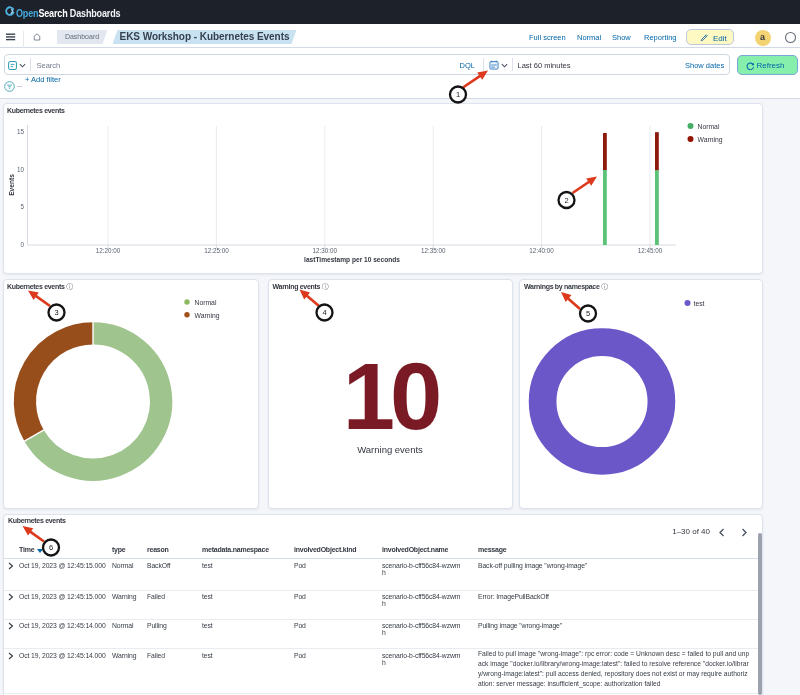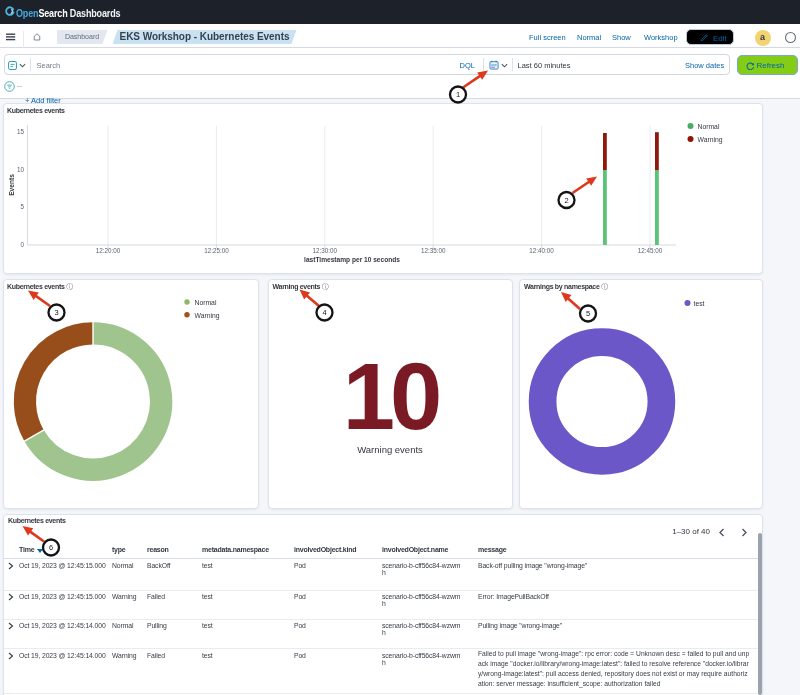--- a/index.html
+++ b/index.html
@@ -36,22 +36,22 @@
   </svg>
 <div class="abs" style="left:56.5px;top:30px;width:51px;height:14px;background:#e3e8f0;clip-path:polygon(0 0,100% 0,calc(100% - 5px) 100%,0 100%);">
   <div style="font-size:7px;color:#5f6b7a;text-align:center;line-height:14px;">Dashboard</div>
 </div>
 <div class="abs" style="left:112.5px;top:30px;width:184px;height:14px;background:#c9e2f2;clip-path:polygon(5px 0,100% 0,calc(100% - 5px) 100%,0 100%);">
   <div style="font-size:10px;font-weight:bold;color:#35414e;text-align:center;line-height:14px;letter-spacing:-0.05px;">EKS Workshop - Kubernetes Events Dashboard</div>
 </div>
 <div class="t blue" style="left:529px;top:33px;font-size:7.5px;">Full screen</div>
 <div class="t blue" style="left:577px;top:33px;font-size:7.5px;">Normal</div>
 <div class="t blue" style="left:612px;top:33px;font-size:7.5px;">Show</div>
-<div class="t blue" style="left:644px;top:33px;font-size:7.5px;">Workshop</div>
-<div class="abs" style="left:686px;top:29px;width:48px;height:16px;border:1px solid #bdc9da;border-radius:5px;background:#000000;">
+<div class="t blue" style="left:644px;top:33px;font-size:7.5px;">Reporting</div>
+<div class="abs" style="left:686px;top:29px;width:48px;height:16px;border:1px solid #bdc9da;border-radius:5px;background:#fef9c3;">
   <svg class="abs" style="left:13px;top:4px;" width="8" height="8" viewBox="0 0 16 16">
       <path d="M12.5 1.5 L14.5 3.5 L5.5 12.5 L2.5 13.5 L3.5 10.5 Z M10.5 3.5 L12.5 5.5" fill="none" stroke="#0366a8" stroke-width="1.6"></path>
     </svg>
   <div class="t blue" style="left:26px;top:3.5px;font-size:8px;">Edit</div>
 </div>
 <div class="abs" style="left:754.5px;top:29.5px;width:16px;height:16px;border-radius:50%;background:#f3d371;">
   <div style="font-size:9px;font-weight:bold;color:#343741;text-align:center;line-height:15px;">a</div>
 </div>
 <svg class="abs" style="left:784px;top:31px;" width="13" height="13" viewBox="0 0 13 13">
     <circle cx="6.5" cy="6.5" r="5" fill="none" stroke="#69707d" stroke-width="1.1"></circle>
@@ -82,39 +82,39 @@
       <rect x="4" y="10.5" width="2" height="2"></rect>
       <rect x="7" y="10.5" width="2" height="2"></rect>
     </g>
 </svg>
 <svg class="abs" style="left:501px;top:63px;" width="7" height="5" viewBox="0 0 8 5">
     <path d="M1 1 L4 4 L7 1" fill="none" stroke="#4a5564" stroke-width="1.2"></path>
   </svg>
 <div class="abs" style="left:512px;top:58px;width:1px;height:13px;background:#dbe1ea;"></div>
 <div class="t" style="left:517.5px;top:60.5px;font-size:7.5px;color:#343741;">Last 60 minutes</div>
 <div class="t blue" style="left:685px;top:60.5px;font-size:7.5px;">Show dates</div>
-<div class="abs" style="left:736.5px;top:55px;width:61px;height:19.5px;background:#84cc16;border:1px solid #79a8d6;border-radius:5px;">
+<div class="abs" style="left:736.5px;top:55px;width:61px;height:19.5px;background:#86efac;border:1px solid #79a8d6;border-radius:5px;">
   <svg class="abs" style="left:8px;top:5.5px;" width="8.5" height="8.5" viewBox="0 0 16 16">
       <path d="M13.8 5.5 A6.2 6.2 0 1 0 14.3 9.5" fill="none" stroke="#0366a8" stroke-width="2"></path>
       <path d="M10.5 5.8 L15.3 6.5 L15.8 1.5 Z" fill="#0366a8"></path>
     </svg>
   <div class="t blue" style="left:19px;top:5px;font-size:8px;">Refresh</div>
 </div>
 
 <div class="abs" style="left:0;top:75px;width:800px;height:23.5px;background:#fff;border-bottom:1px solid #d3dae6;"></div>
 <svg class="abs" style="left:4px;top:80.5px;" width="11" height="11" viewBox="0 0 16 16">
     <circle cx="8" cy="8" r="7" fill="none" stroke="#49a7b6" stroke-width="1.4"></circle>
     <g stroke="#49a7b6" stroke-width="1.3">
       <line x1="4.5" y1="6" x2="11.5" y2="6"></line>
       <line x1="6" y1="8.5" x2="10" y2="8.5"></line>
       <line x1="7.2" y1="11" x2="8.8" y2="11"></line>
     </g>
   </svg>
 <div class="abs" style="left:17px;top:85.5px;width:5px;height:1px;background:#c8cfda;"></div>
-<div class="t blue" style="left:25px;top:96px;font-size:7.5px;">+ Add filter</div>
+<div class="t blue" style="left:25px;top:75px;font-size:7.5px;">+ Add filter</div>
 
 <div class="panel" style="left:2.5px;top:103px;width:760px;height:171px;"></div>
 <div class="ptitle" style="left:7px;top:106.5px;">Kubernetes events</div>
 <svg class="abs" style="left:2.5px;top:103px;" width="760" height="170" viewBox="0 0 760 170">
   <g stroke="#e9ebf0" stroke-width="1">
     <line x1="105" y1="23" x2="105" y2="142"></line>
       <line x1="213.4" y1="23" x2="213.4" y2="142"></line>
       <line x1="321.8" y1="23" x2="321.8" y2="142"></line>
       <line x1="430.2" y1="23" x2="430.2" y2="142"></line>
       <line x1="538.6" y1="23" x2="538.6" y2="142"></line>

